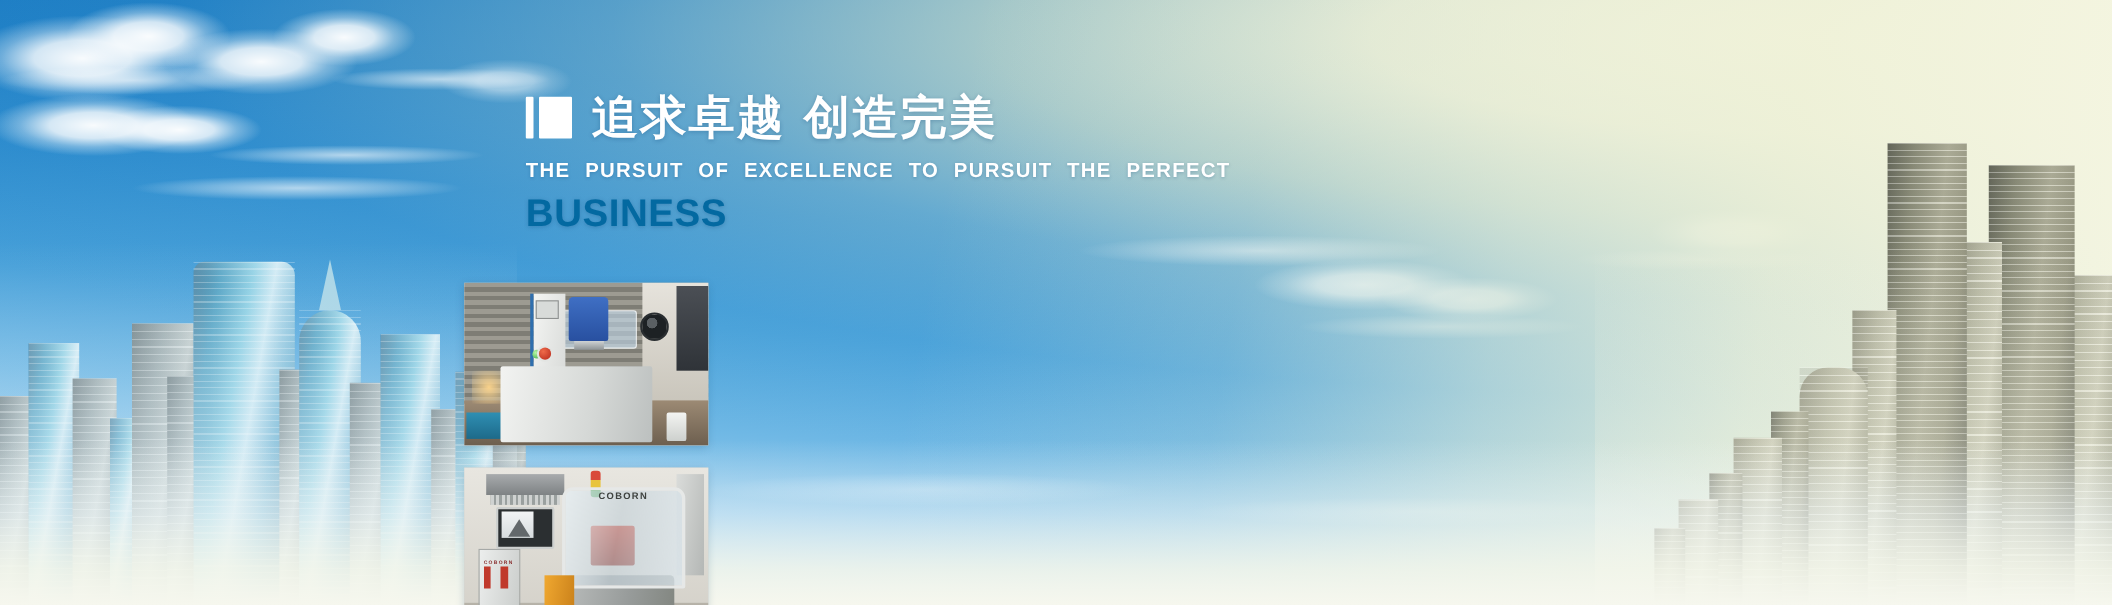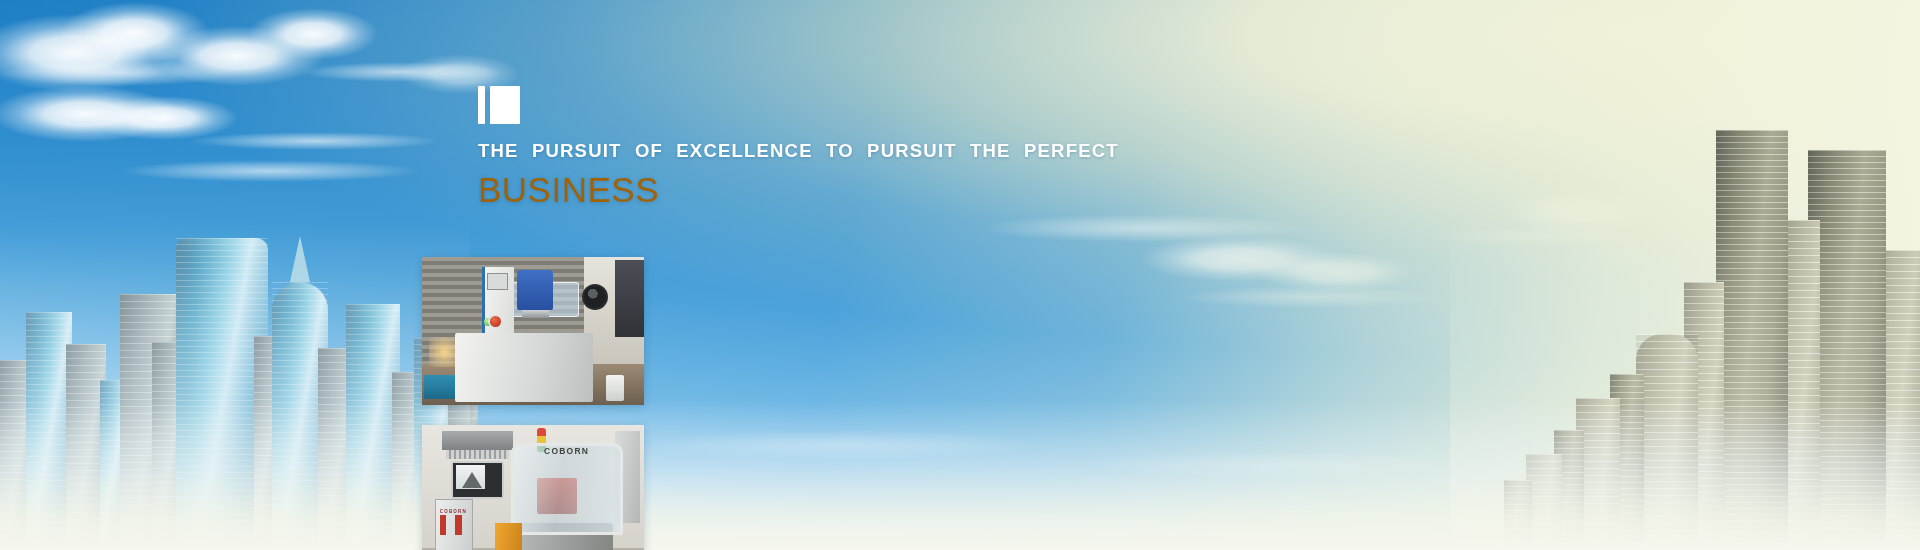--- a/index.html
+++ b/index.html
@@ -154,21 +154,21 @@
   .subline{
     margin-top:16px;
     font-family:"Liberation Sans","DejaVu Sans",sans-serif;
     font-size:18.5px;font-weight:700;color:#ffffff;
     letter-spacing:1.2px;word-spacing:7px;white-space:nowrap;
     text-shadow:0 1px 3px rgba(10,60,110,.28);
   }
   .bizline{
     margin-top:10px;
     font-family:"Liberation Sans","DejaVu Sans",sans-serif;
-    font-size:35px;font-weight:400;color:#a16207;
+    font-size:35px;font-weight:700;color:#0369a1;
     letter-spacing:0.5px;line-height:1.05;
     text-shadow:0 1px 4px rgba(10,60,110,.26);
   }
 
   
   .photos{position:absolute;left:422px;top:257px;display:flex;gap:20px;flex-direction:column;}
   .photo{
     position:relative;width:222px;height:148px;overflow:hidden;
     background:#cfd4d2;
     box-shadow:0 2px 8px rgba(20,60,95,.22);
@@ -366,20 +366,21 @@
 
   <div class="sky-floor"></div>
 
   <div class="copy">
 
     <div class="headline-row">
       <div class="logo-mark">
         <div class="logo-bar"></div>
         <div class="logo-sq"></div>
       </div>
+      <div class="headline">追求卓越  创造完美</div>
     </div>
 
     <div class="subline">THE PURSUIT OF EXCELLENCE TO PURSUIT THE PERFECT</div>
 
     <div class="bizline">BUSINESS</div>
   </div>
 
   <div class="photos">
 
     <div class="photo">

